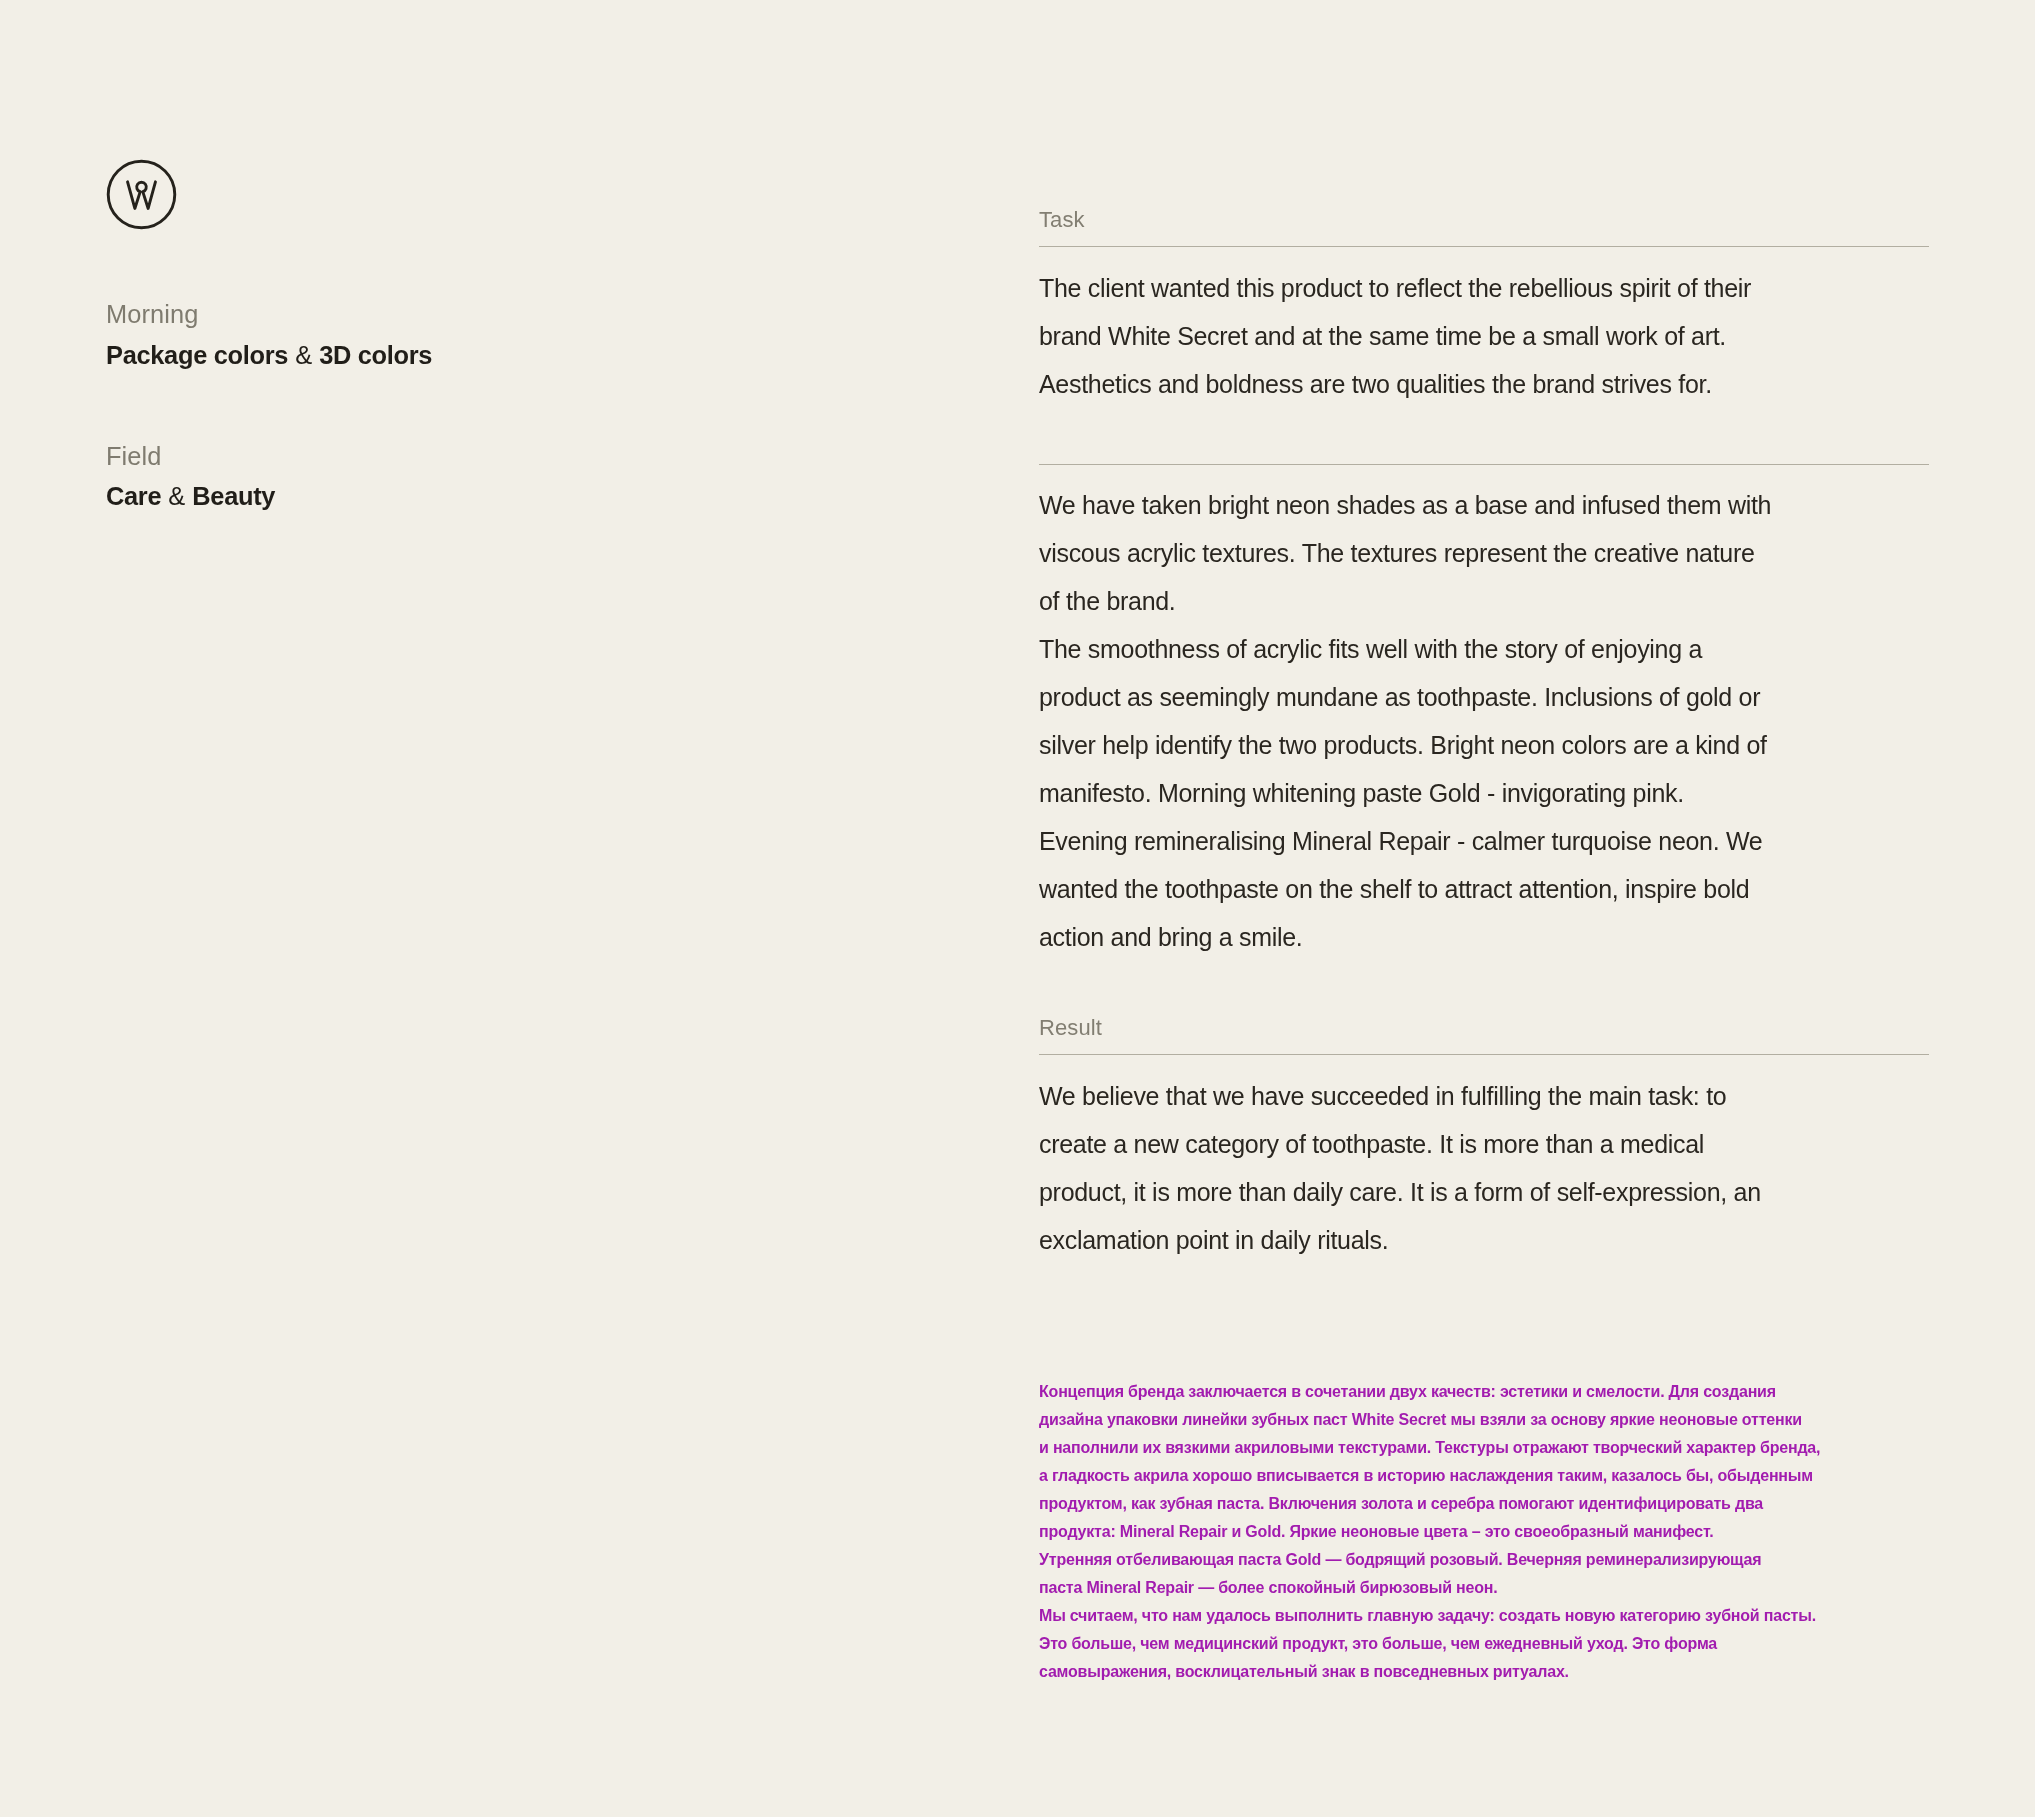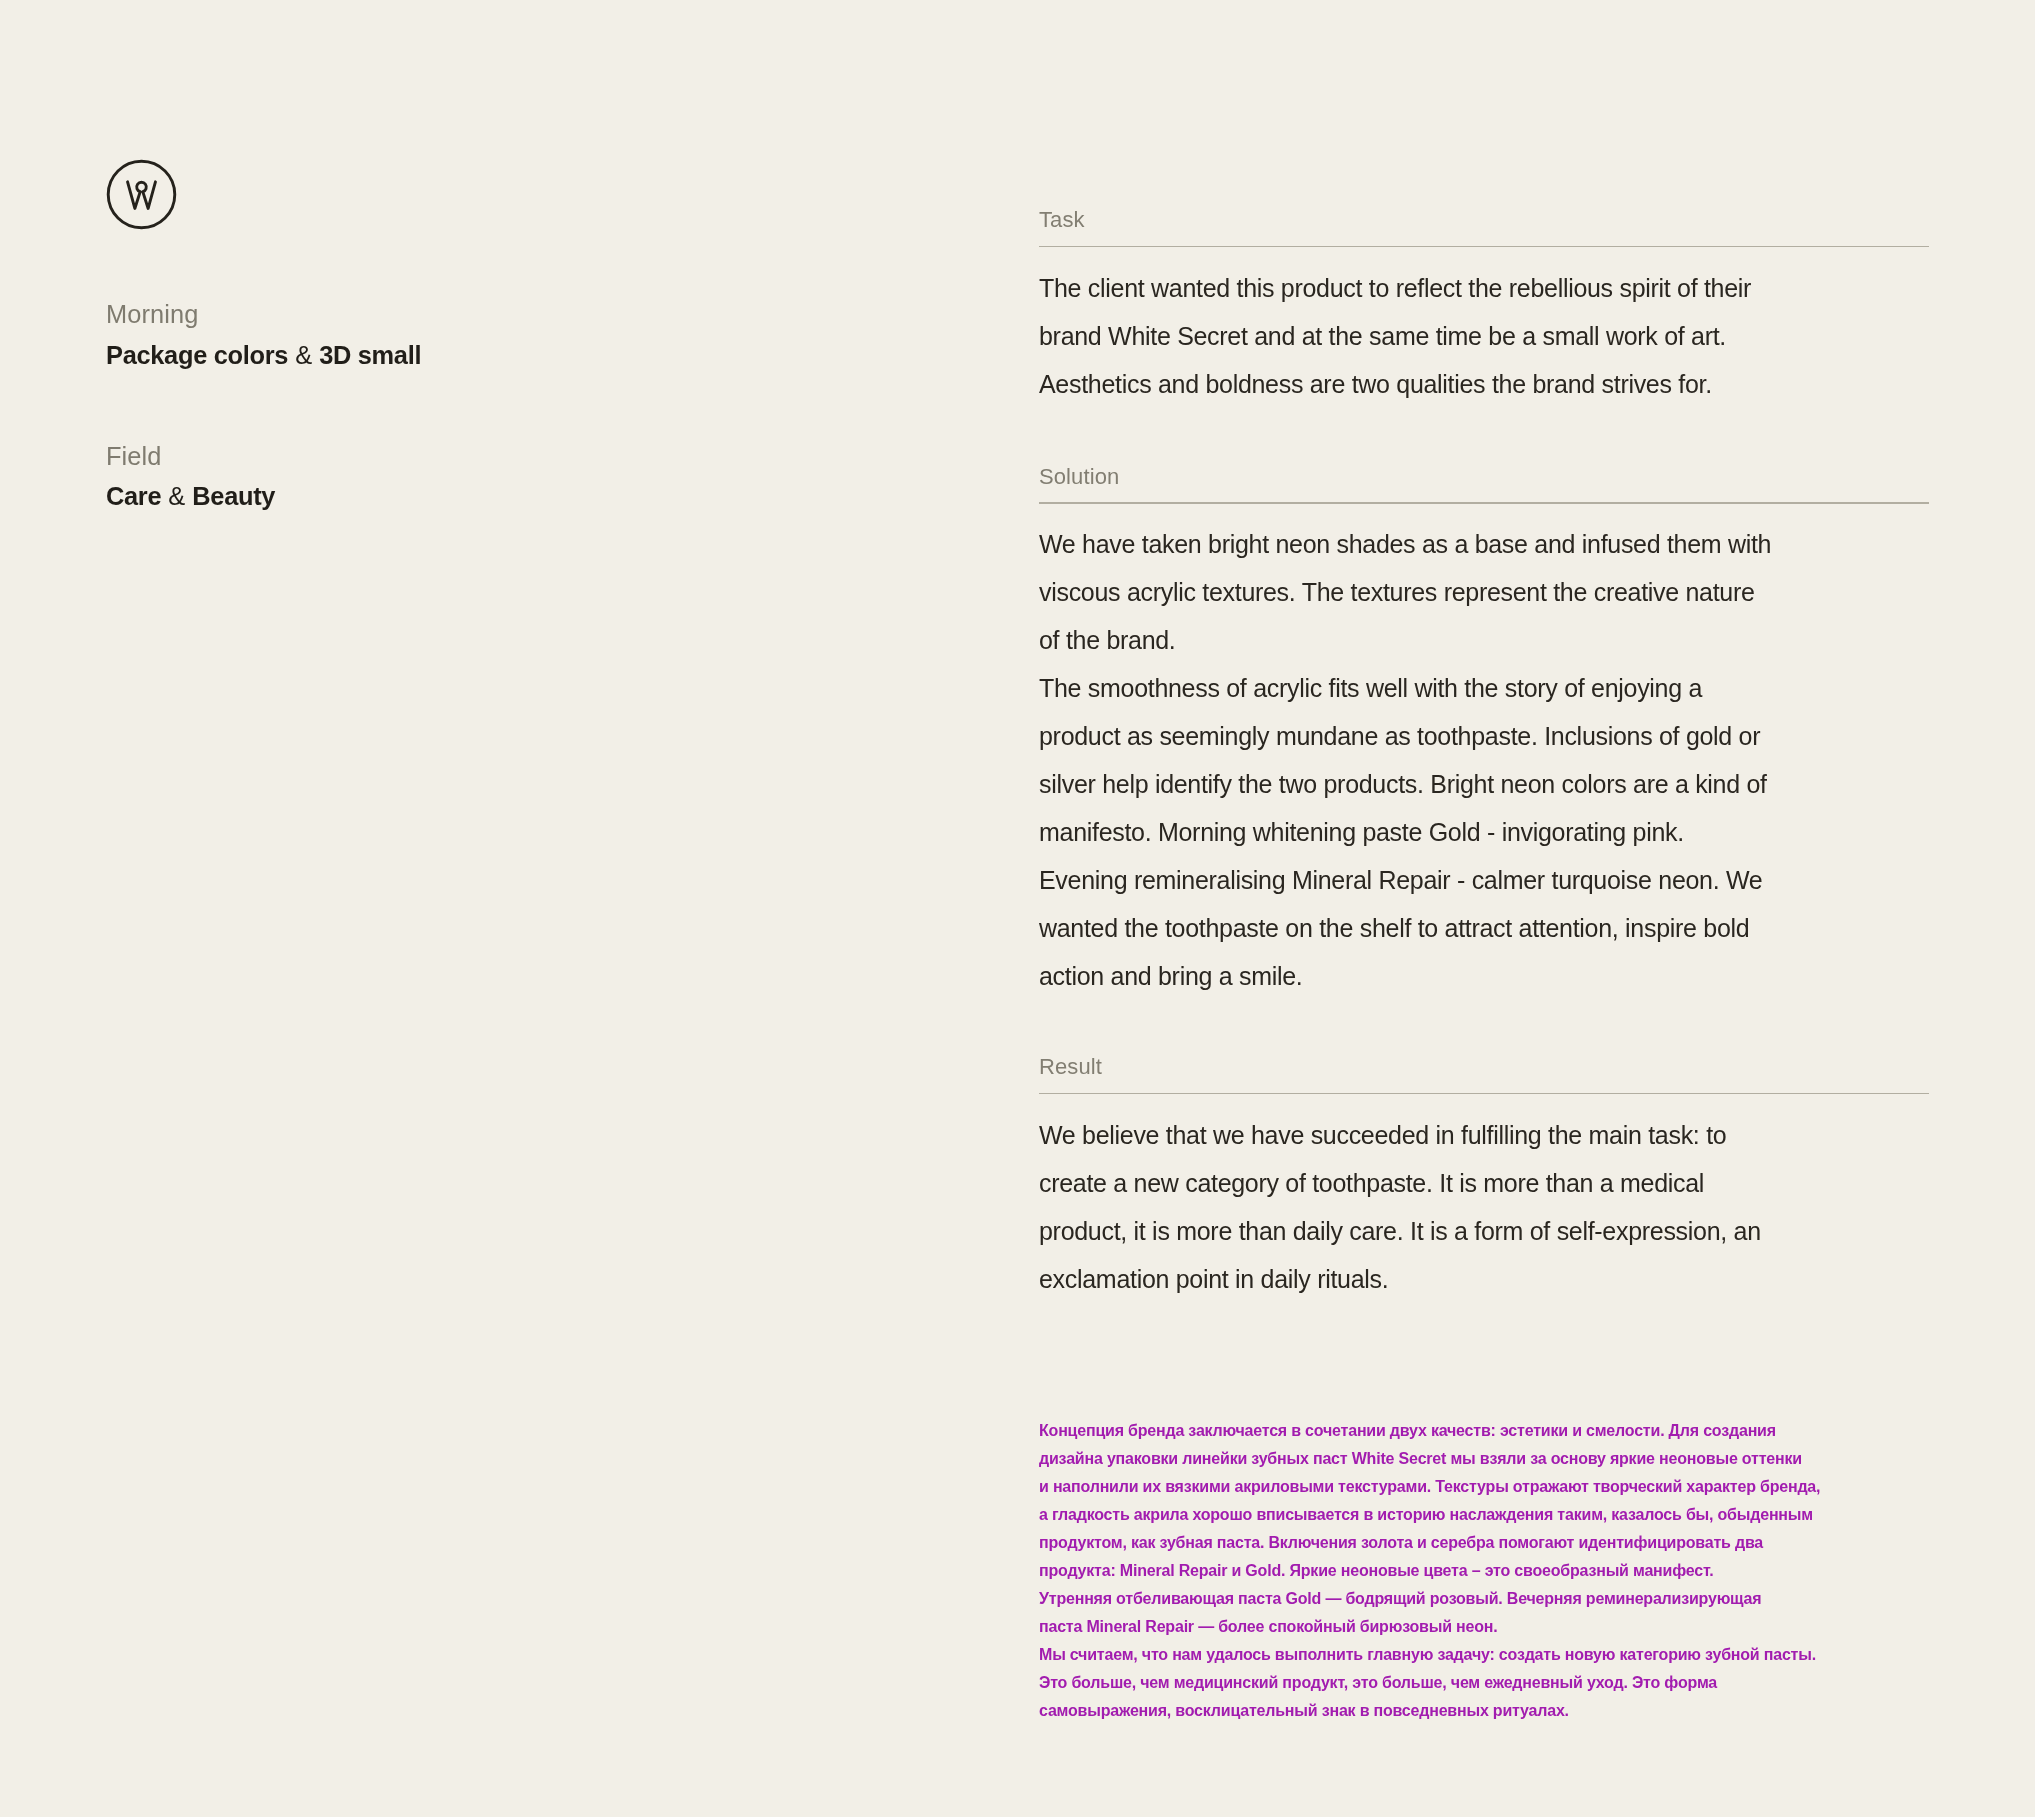--- a/index.html
+++ b/index.html
@@ -100,38 +100,37 @@
     <span>
       <svg class="logo" viewBox="0 0 112 112" aria-hidden="true">
         <circle cx="56" cy="56" r="52.5" fill="none" stroke="#25221c" stroke-width="4.6"></circle>
         <path d="M34 36 L45.5 78 L54 51.5
                  A 7.6 7.6 0 1 1 58 51.5
                  L66.5 78 L78 36" fill="none" stroke="#25221c" stroke-width="4.6" stroke-linecap="round" stroke-linejoin="round"></path>
       </svg>
     </span>
 
     <div class="meta-label">Morning</div>
-    <div class="meta-value"><span>Package colors</span><span class="amp"> &amp; </span><span>3D small</span></div>
+    <div class="meta-value"><span>Package colors</span><span class="amp"> &amp; </span><span>3D colors</span></div>
 
     <div class="meta-label">Field</div>
     <div class="meta-value"><span>Care</span><span class="amp"> &amp; </span><span>Beauty</span></div>
   </aside>
 
   <main class="content">
 
     <section class="section">
       <div class="section-label">Task</div>
       <hr class="rule">
       <p class="section-body">The client wanted this product to reflect the rebellious spirit of their
 brand White Secret and at the same time be a small work of art.
 Aesthetics and boldness are two qualities the brand strives for.</p>
     </section>
 
     <section class="section gap-solution">
-      <div class="section-label">Solution</div>
       <hr class="rule">
       <p class="section-body">We have taken bright neon shades as a base and infused them with
 viscous acrylic textures. The textures represent the creative nature
 of the brand.
 The smoothness of acrylic fits well with the story of enjoying a
 product as seemingly mundane as toothpaste. Inclusions of gold or
 silver help identify the two products. Bright neon colors are a kind of
 manifesto. Morning whitening paste Gold - invigorating pink.
 Evening remineralising Mineral Repair - calmer turquoise neon. We
 wanted the toothpaste on the shelf to attract attention, inspire bold

